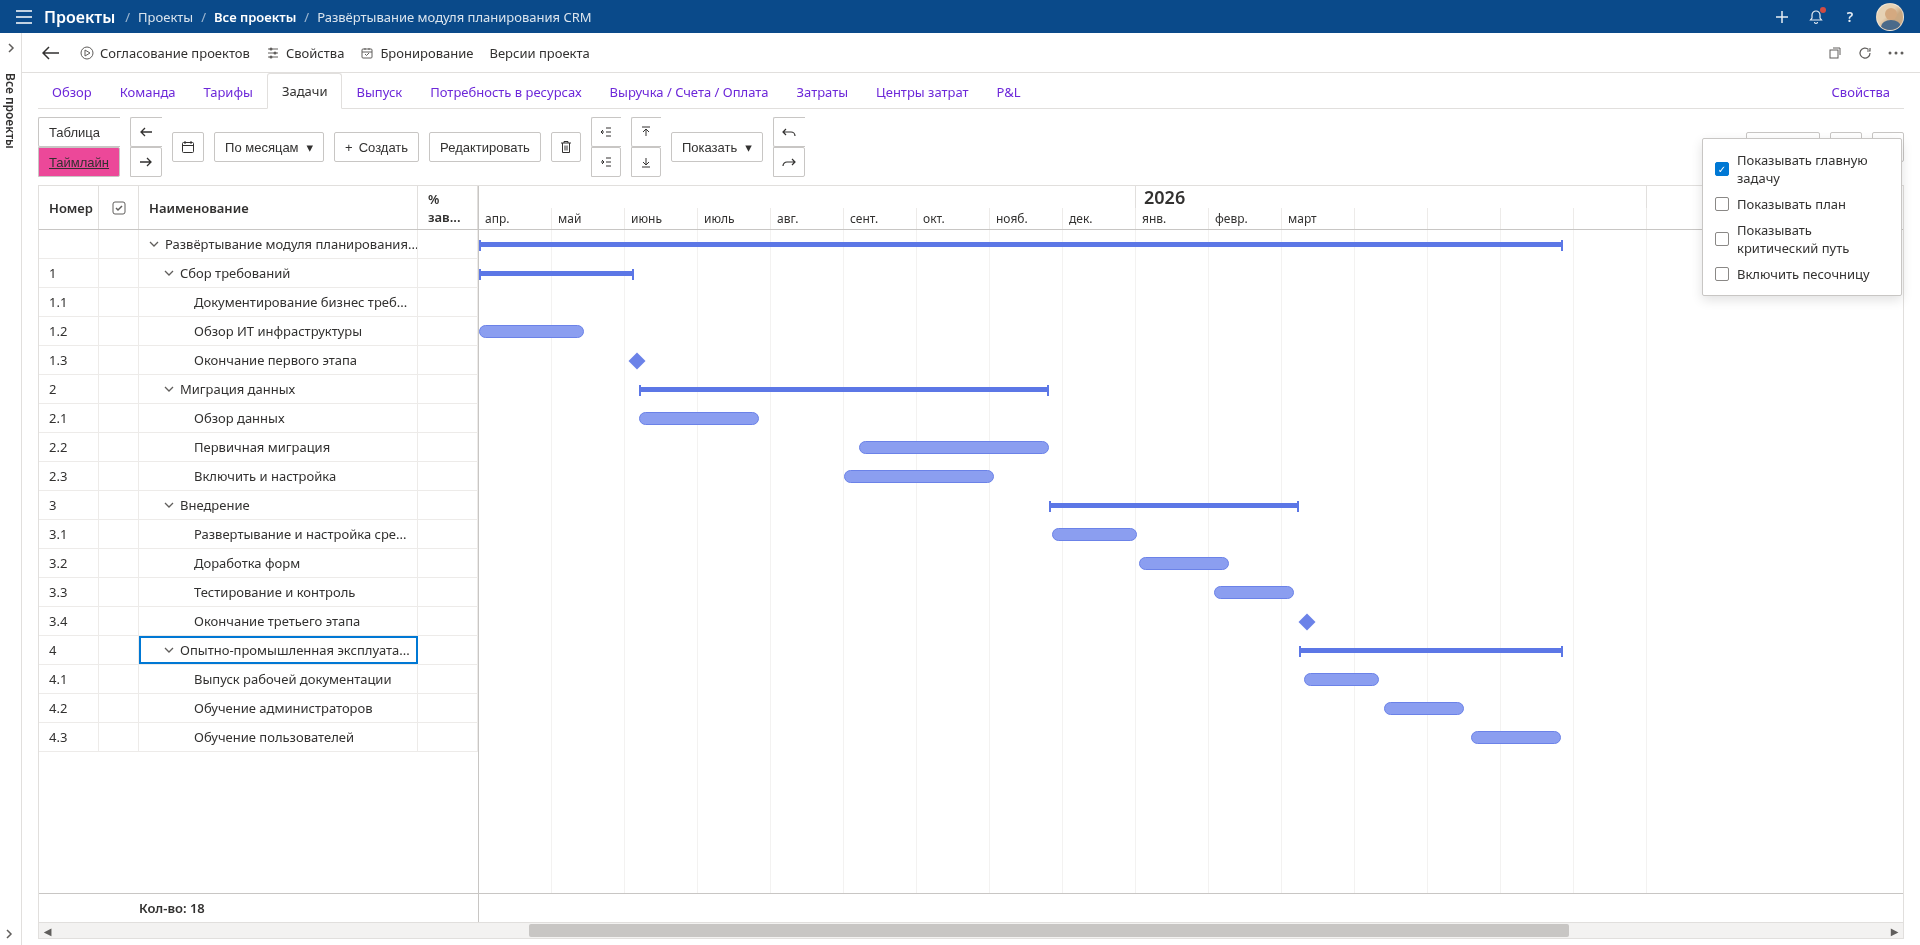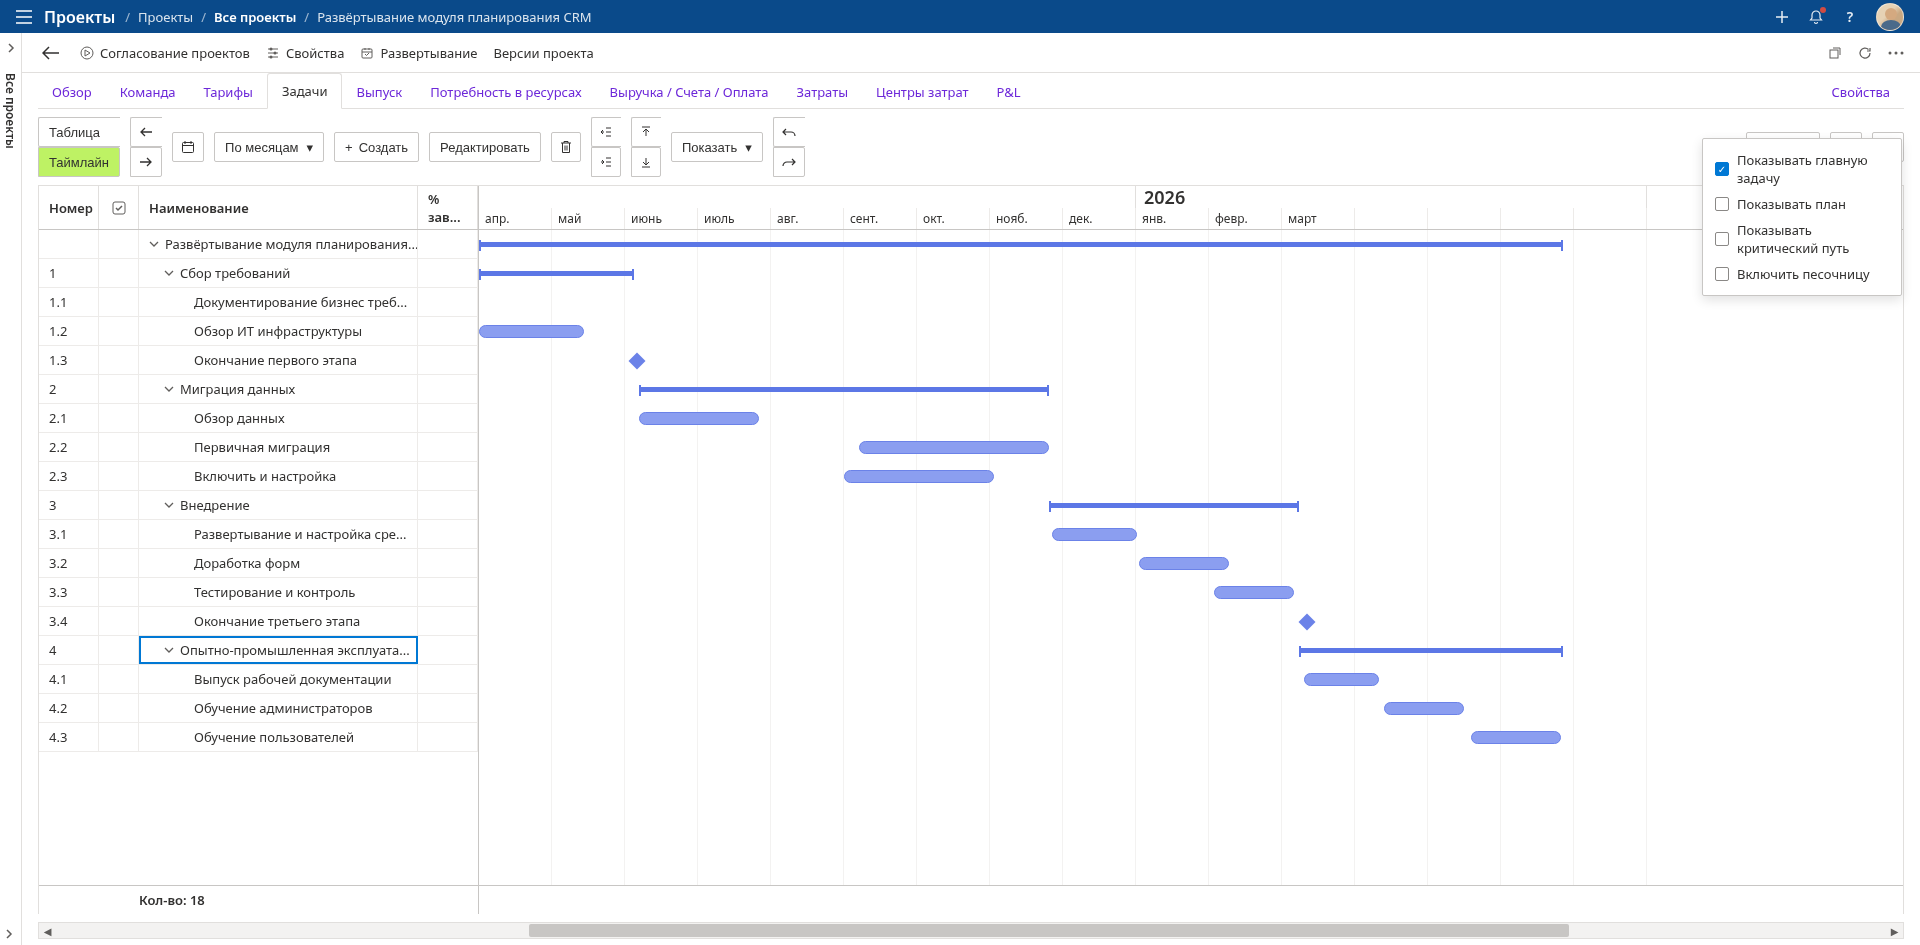--- a/index.html
+++ b/index.html
@@ -28,27 +28,27 @@
 .actionbar .ab-item svg{color:#605e5c;}
 .actionbar .spacer{flex:1;}
 .tabbar{height:36px;display:flex;align-items:flex-end;padding:0 16px;gap:0;flex-shrink:0;position:relative;}
 .tabbar::after{content:"";position:absolute;left:16px;right:16px;bottom:0;height:1px;background:#e1dfdd;}
 .tabbar .tab{padding:8px 14px 8px;cursor:pointer;color:#6d28d9;font-size:13px;position:relative;z-index:1;}
 .tabbar .tab.active{color:#323130;border:1px solid #e1dfdd;border-bottom:1px solid #fff;border-radius:3px 3px 0 0;background:#fff;}
 .tabbar .spacer{flex:1;}
 .toolbar{padding:8px 16px;display:flex;align-items:center;gap:10px;flex-shrink:0;}
 .btn{border:1px solid #c8c6c4;background:#fff;border-radius:2px;padding:5px 10px;font-size:13px;cursor:pointer;display:inline-flex;align-items:center;gap:6px;color:#323130;height:30px;}
 .btn.icon-only{padding:5px 8px;}
-.btn.active{background:#bef264;}
+.btn.active{background:#ec4899;text-decoration:underline;}
 .seg{display:flex;flex-direction:column;}
 .seg .btn:first-child{border-radius:2px 0 0 2px;border-right:none;}
 .seg .btn:last-child{border-radius:0 2px 2px 0;}
 .btn .caret{margin-left:2px;}
 .toolbar .spacer{flex:1;}
-.workspace{flex:1;display:flex;min-height:0;margin:0 16px 8px 16px;border:1px solid #e1dfdd;border-bottom:none;position:relative;}
+.workspace{flex:1;display:flex;min-height:0;margin:0 16px 0 16px;border:1px solid #e1dfdd;border-bottom:none;position:relative;}
 .grid{width:440px;flex-shrink:0;display:flex;flex-direction:column;border-right:1px solid #c8c6c4;}
 .grid-head{display:flex;height:44px;border-bottom:1px solid #c8c6c4;background:#fff;flex-shrink:0;}
 .grid-head .gh{border-right:1px solid #e1dfdd;display:flex;align-items:center;padding:0 10px;font-weight:600;font-size:13px;}
 .gh.num{width:60px;}
 .gh.chk{width:40px;justify-content:center;}
 .gh.name{flex:1;}
 .gh.pct{width:60px;}
 .grid-body{flex:1;overflow:hidden;}
 .grow{display:flex;height:29px;border-bottom:1px solid #edebe9;align-items:center;}
 .grow .gc{border-right:1px solid #edebe9;height:100%;display:flex;align-items:center;padding:0 10px;font-size:13px;}
@@ -159,21 +159,21 @@
               <circle cx="5" cy="11" r="1.5" fill="#605e5c"></circle>
             </svg>
             <span>Свойства</span>
           </span>
         <span class="ab-item">
             <svg width="14" height="14" viewBox="0 0 14 14">
               <rect x="2" y="3" width="10" height="9" rx="1" fill="none" stroke="#605e5c"></rect>
               <path d="M2 6h10M5 2v2M9 2v2" stroke="#605e5c"></path>
               <path d="M5 8l1.5 1.5L9 7" fill="none" stroke="#605e5c"></path>
             </svg>
-            <span>Развертывание</span>
+            <span>Бронирование</span>
           </span>
         <span class="ab-item">
             <span>Версии проекта</span>
           </span>
         <span class="spacer"></span>
         <span class="ab-item">
             <svg width="14" height="14" viewBox="0 0 14 14">
               <rect x="2" y="4" width="8" height="8" fill="none" stroke="#605e5c"></rect>
               <path d="M5 2h7v7" fill="none" stroke="#605e5c"></path>
             </svg>

